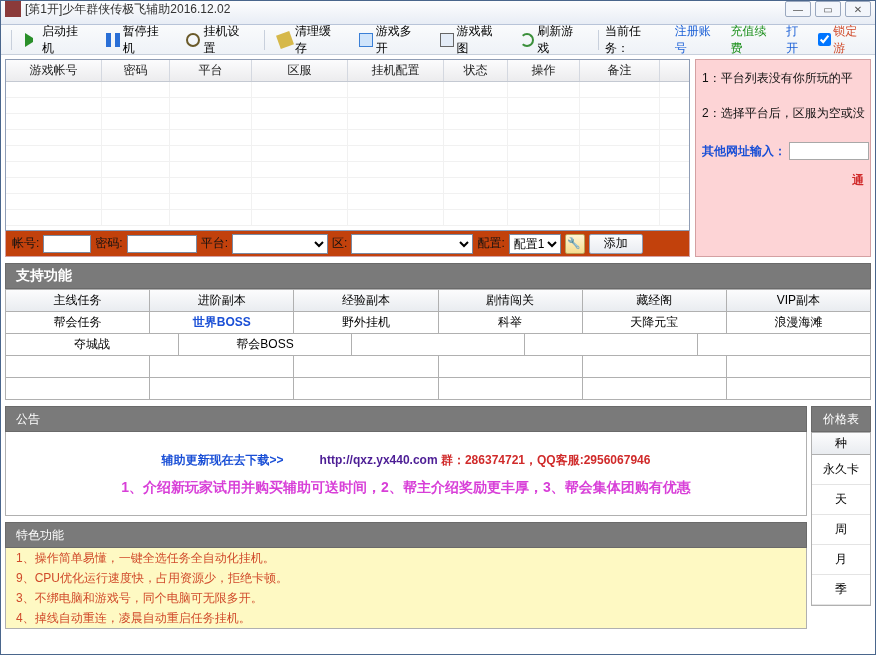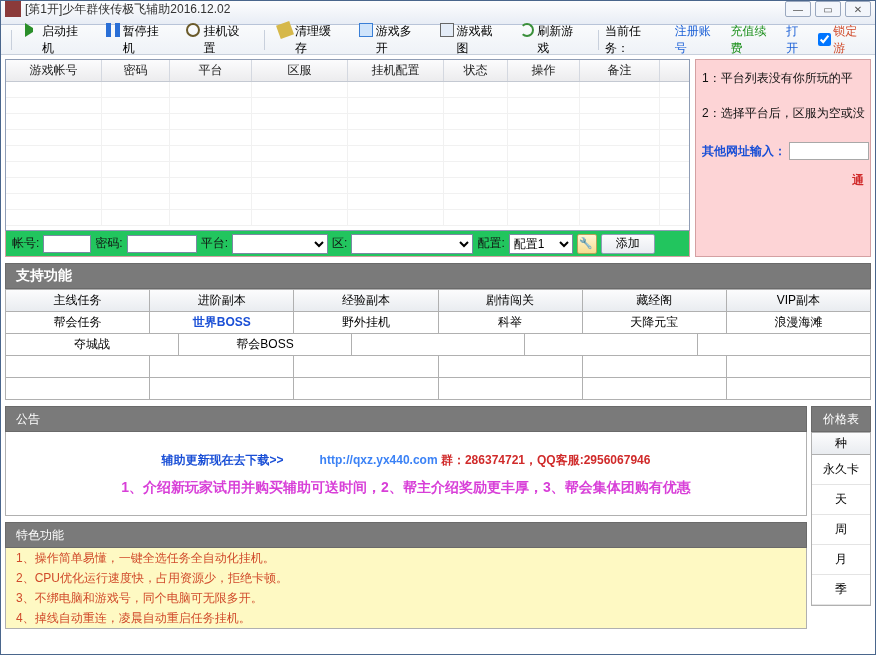--- a/index.html
+++ b/index.html
@@ -3,21 +3,21 @@
 <meta charset="utf-8">
 <style>
 * { box-sizing: border-box; margin: 0; padding: 0; font-family: "Microsoft YaHei", SimSun, sans-serif; font-size: 12px; }
 body { background: #fff; width: 876px; height: 655px; overflow: hidden; border: 1px solid #4a668c; }
 .titlebar { height: 24px; background: linear-gradient(#fdfdfe,#e8edf5); border-bottom: 1px solid #b8c4d8; display: flex; padding: 0 4px; }
 .titlebar .appicon { width: 16px; height: 16px; background: #8b3a3a; margin-right: 4px; }
 .titlebar .title { flex: 1; color: #333; }
 .titlebar .winbtns { display: flex; gap: 4px; }
 .titlebar .winbtn { width: 26px; height: 16px; border: 1px solid #9aa8bf; background: #f3f6fb; display: flex; align-items: center; justify-content: center; cursor: pointer; border-radius: 2px; font-size: 10px; color: #555; }
 .toolbar { height: 30px; background: linear-gradient(#fafbfc,#eef2f7); border-bottom: 1px solid #c8d0dc; display: flex; align-items: center; padding: 0 6px; gap: 2px; }
-.tbtn { display: flex; gap: 3px; padding: 3px 6px; cursor: pointer; border: 1px solid transparent; border-radius: 2px; }
+.tbtn { display: flex; align-items: center; gap: 3px; padding: 3px 6px; cursor: pointer; border: 1px solid transparent; border-radius: 2px; }
 .tbtn .ico { width: 14px; height: 14px; display: inline-block; }
 .sep { width: 1px; height: 20px; background: #c8d0dc; margin: 0 4px; }
 .toolbar .spacer { flex: 1; }
 .toolbar .rlink { color: #1a5fd6; cursor: pointer; margin-left: 6px; }
 .toolbar .rlink.green { color: #1a8f1a; }
 .toolbar .lockchk { display: flex; align-items: center; gap: 2px; margin-left: 6px; color: #d04a2a; }
 .toolbar .lockchk input { margin: 0; }
 .content { height: calc(100% - 54px); overflow: hidden; background: #fff; padding: 4px; }
 .topbox { display: flex; gap: 5px; height: 198px; }
 .tablewrap { flex: 1; border: 1px solid #8f9db5; background: #fff; display: flex; flex-direction: column; }
@@ -25,40 +25,40 @@
 .thead .th { border-right: 1px solid #d4d8e0; display: flex; align-items: center; justify-content: center; color: #222; }
 .tbody { flex: 1; background: #fff; }
 .tbody .tr { display: flex; height: 16px; border-bottom: 1px solid #f1f1f1; }
 .tbody .td { border-right: 1px solid #f1f1f1; }
 .pinkbox { width: 176px; background: #fdd4d6; border: 1px solid #d4a0a2; padding: 10px 6px; color: #111; overflow: hidden; }
 .pinkbox .hintrow { margin-bottom: 18px; white-space: nowrap; }
 .pinkbox .urlrow { margin-top: 20px; white-space: nowrap; }
 .pinkbox .urlrow .lbl { color: #1a4fd6; font-weight: bold; }
 .pinkbox .urlrow input { width: 80px; height: 18px; border: 1px solid #a8a8a8; }
 .pinkbox .pass { text-align: right; margin-top: 12px; color: #d02a2a; font-weight: bold; }
-.inputbar { height: 26px; background: #22c55e; border: 1px solid #d4a0a2; border-top: none; display: flex; align-items: center; padding: 0 6px; gap: 4px; }
+.inputbar { height: 26px; background: #c2410c; border: 1px solid #d4a0a2; border-top: none; display: flex; align-items: center; padding: 0 6px; gap: 4px; }
 .inputbar .lbl { color: #111; }
 .inputbar input.txt { height: 18px; border: 1px solid #7a8aa3; padding: 0 2px; background: #fff; }
 .inputbar select { height: 20px; border: 1px solid #7a8aa3; background: #fff; }
 .inputbar .resetbtn { width: 20px; height: 20px; border: 1px solid #b8a05a; background: linear-gradient(#fff4d4,#f5dd90); border-radius: 2px; cursor: pointer; display: flex; align-items: center; justify-content: center; font-size: 11px; }
 .inputbar .addbtn { height: 20px; padding: 0 14px; border: 1px solid #8f9db5; background: linear-gradient(#fcfcfd,#e9ecf1); border-radius: 2px; cursor: pointer; }
 .sectionhdr { height: 26px; background: #7a7a7a; color: #fff; font-weight: bold; font-size: 14px; display: flex; align-items: center; padding: 0 10px; margin-top: 6px; border: 1px solid #6a6a6a; }
 .featgrid { border-left: 1px solid #b0b0b0; border-top: 1px solid #b0b0b0; }
 .featgrid .fr { display: flex; height: 22px; }
 .featgrid .fc { flex: 1; border-right: 1px solid #b0b0b0; border-bottom: 1px solid #b0b0b0; display: flex; align-items: center; justify-content: center; background: #fff; }
 .featgrid .fr.hdr .fc { background: linear-gradient(#fcfcfd,#e9ecf0); font-weight: normal; }
 .featgrid .boss { color: #1a4fd6; font-weight: bold; }
 .lower { display: flex; gap: 4px; margin-top: 6px; }
 .leftcol { flex: 1; }
 .rightcol { width: 60px; }
 .panel .phdr { height: 26px; background: #7a7a7a; color: #fff; display: flex; align-items: center; padding: 0 10px; border: 1px solid #6a6a6a; }
 .notice { border: 1px solid #b0b0b0; border-top: none; background: #fff; padding: 18px 10px; text-align: center; }
 .notice .l1 { color: #1a4fd6; font-size: 15px; font-weight: bold; margin-bottom: 10px; }
 .notice .l1 .red { color: #d02a2a; margin-top: 32px; }
-.notice .l1 .lnk { color: #3b82f6; padding-left: 36px; }
+.notice .l1 .lnk { color: #4c1d95; padding-left: 36px; }
 .notice .l2 { color: #d83fd8; font-size: 14px; font-weight: bold; }
 .features { border: 1px solid #b0b0b0; border-top: none; background: #fef9c3; padding: 0 10px; }
 .features .fl { color: #d04a2a; line-height: 20px; }
 .pricebox { border: 1px solid #b0b0b0; background: #fff; }
 .pricebox .prhdr { height: 22px; background: linear-gradient(#fcfcfd,#e9ecf0); border-bottom: 1px solid #b0b0b0; display: flex; align-items: center; justify-content: center; }
 .pricebox .pr { height: 30px; border-bottom: 1px solid #e4e4e4; display: flex; align-items: center; justify-content: center; white-space: nowrap; overflow: hidden; }
 .ico-play { border-left: 8px solid #2a8f2a; border-top: 5px solid transparent; border-bottom: 5px solid transparent; width: 0; height: 0; }
 .ico-pause { width: 10px; height: 10px; background: linear-gradient(90deg,#2a6fd6 0 35%,transparent 35% 65%,#2a6fd6 65%); }
 .ico-gear { width: 12px; height: 12px; border: 2px solid #6a5a2a; border-radius: 50%; }
 .ico-copy { width: 12px; height: 12px; border: 1px solid #3a7fd6; background: #cfe4fb; }
@@ -232,21 +232,21 @@
       <div class="inputbar">
         <span class="lbl">帐号:</span>
         <input class="txt" style="width: 48px;">
         <span class="lbl">密码:</span>
         <input class="txt" style="width: 70px;">
         <span class="lbl">平台:</span>
         <select style="width:96px"><option></option></select>
         <span class="lbl">区:</span>
         <select style="width:122px"><option></option></select>
         <span class="lbl">配置:</span>
-        <select style="width:64px"><option>配置1</option></select>
+        <select style="width:52px"><option>配置1</option></select>
         <div class="resetbtn">🔧</div>
         <button class="addbtn">添加</button>
       </div>
     </div>
     <div class="pinkbox">
       <div class="hintrow">1：平台列表没有你所玩的平</div>
       <div class="hintrow">2：选择平台后，区服为空或没</div>
       <div class="urlrow">
         <span class="lbl">其他网址输入：</span>
         <input style="">
@@ -306,21 +306,21 @@
           <div class="l1">
             <span>辅助更新现在去下载&gt;&gt;</span><span class="lnk">http://qxz.yx440.com</span><span class="red"> 群：286374721，QQ客服:2956067946</span>
           </div>
           <div class="l2">1、介绍新玩家试用并购买辅助可送时间，2、帮主介绍奖励更丰厚，3、帮会集体团购有优惠</div>
         </div>
       </div>
       <div class="panel" style="margin-top:6px">
         <div class="phdr">特色功能</div>
         <div class="features" id="featlist">
             <div class="fl">1、操作简单易懂，一键全选任务全自动化挂机。</div>
-            <div class="fl">2、CPU优化运行速度快，占用资源少，拒绝卡顿。</div>
+            <div class="fl">9、CPU优化运行速度快，占用资源少，拒绝卡顿。</div>
             <div class="fl">3、不绑电脑和游戏号，同个电脑可无限多开。</div>
             <div class="fl">4、掉线自动重连，凌晨自动重启任务挂机。</div>
           </div>
       </div>
     </div>
     <div class="rightcol">
       <div class="panel">
         <div class="phdr" style="justify-content:center">价格表</div>
         <div class="pricebox" id="pricebox">
             <div class="prhdr">种</div>

